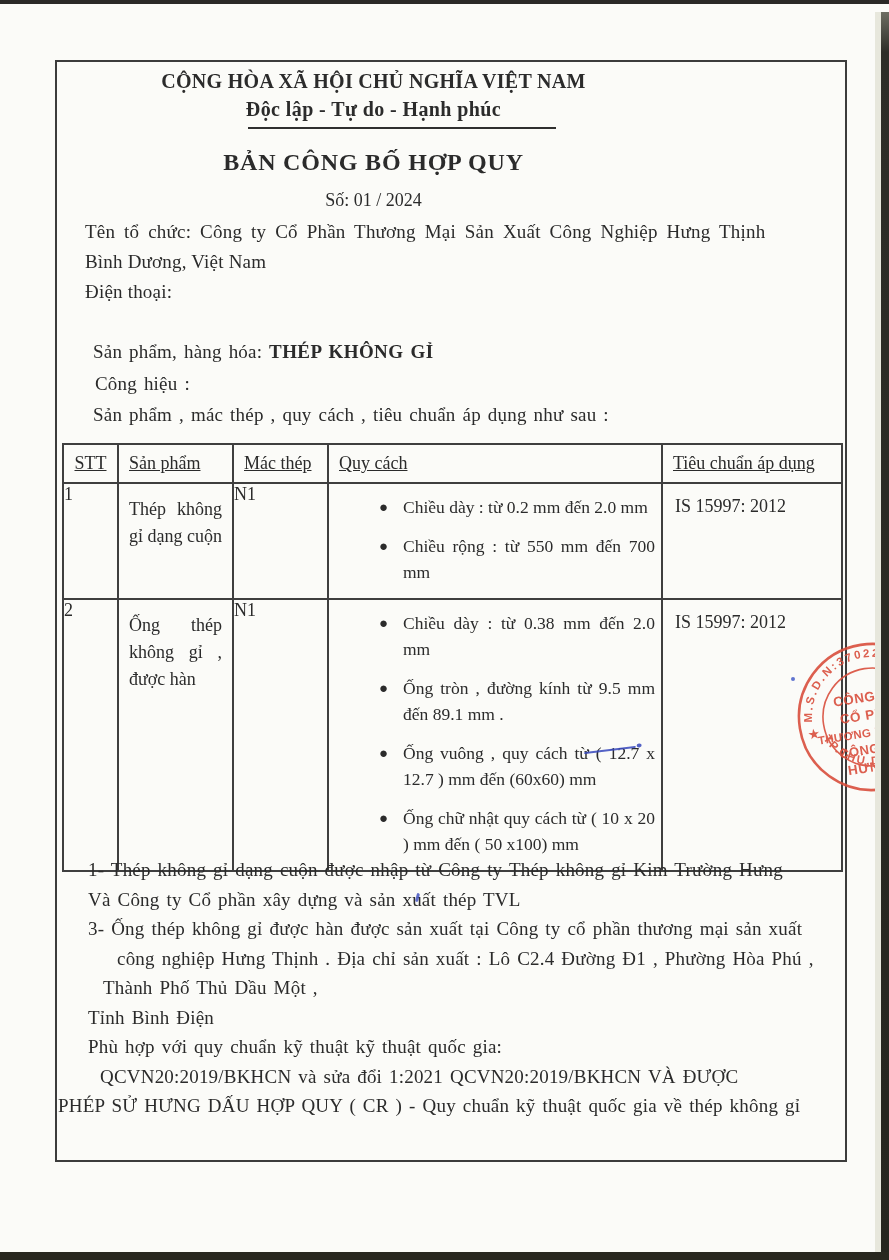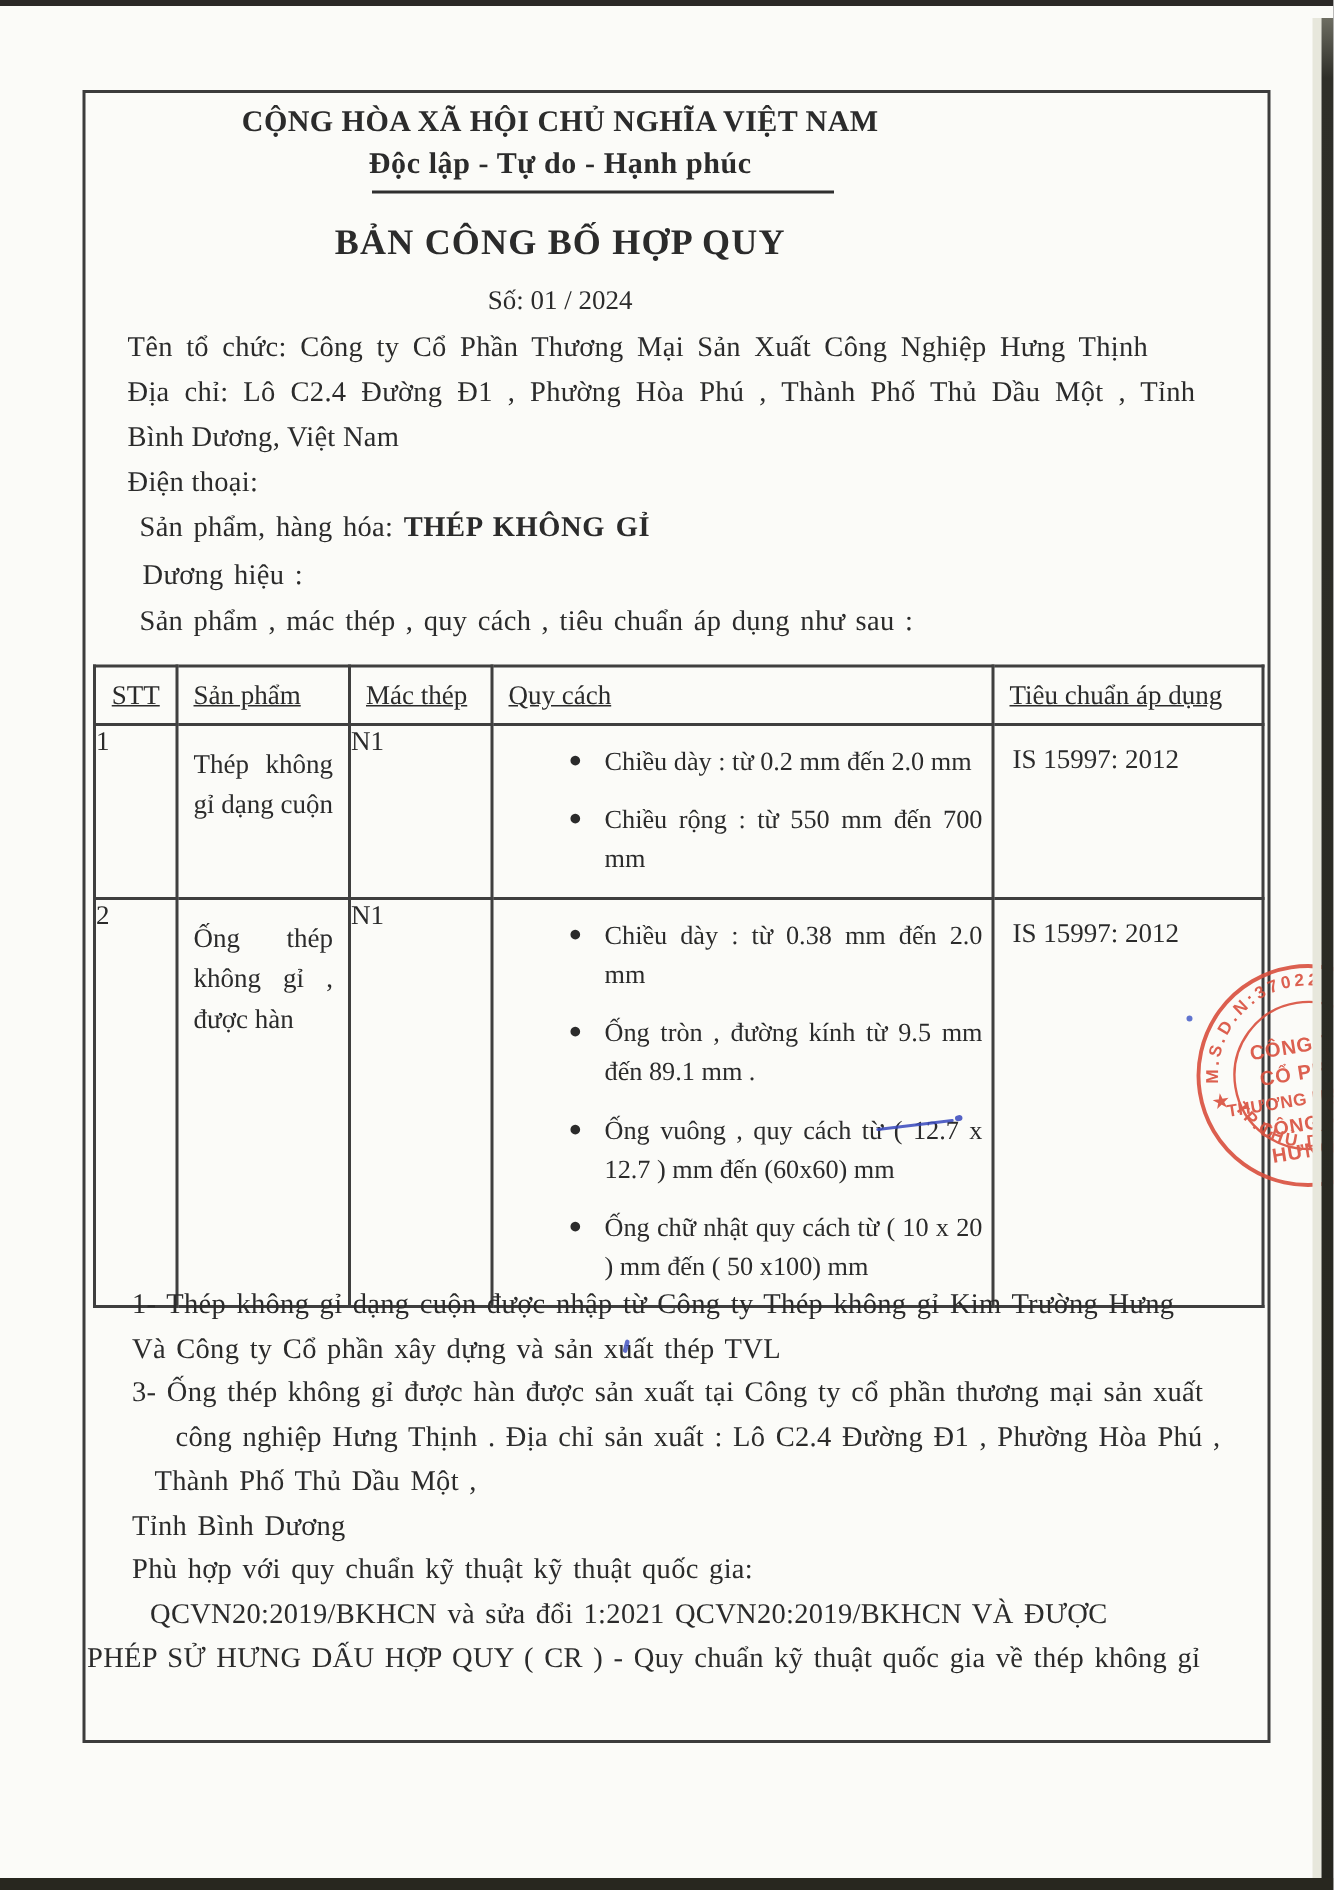--- a/index.html
+++ b/index.html
@@ -86,29 +86,28 @@
   <div class="frame"></div>
 
   <div class="centered nat-title">CỘNG HÒA XÃ HỘI CHỦ NGHĨA VIỆT NAM</div>
   <div class="centered motto">Độc lập - Tự do - Hạnh phúc</div>
   <div class="motto-line"></div>
   <div class="centered doc-title">BẢN CÔNG BỐ HỢP QUY</div>
   <div class="centered doc-number">Số: 01 / 2024</div>
 
   <div class="org-block">
     <div class="ws4">Tên tổ chức: Công ty Cổ Phần Thương Mại Sản Xuất Công Nghiệp Hưng Thịnh</div>
-    <div class="ws5">Địa chỉ: Lô C2.4 Đường Đ1 , Phường Hòa Phú , Thành Phố Thủ Dầu Một , Tỉnh</div>
     <div>Bình Dương, Việt Nam</div>
     <div>Điện thoại:</div>
   </div>
 
   <div class="txt product-line">
     <span>Sản phẩm, hàng hóa: </span><b>THÉP KHÔNG GỈ</b>
   </div>
-  <div class="txt brand-line">Dương hiệu :</div>
+  <div class="txt brand-line">Công hiệu :</div>
   <div class="txt intro-line">Sản phẩm , mác thép , quy cách , tiêu chuẩn áp dụng như sau :</div>
 
   <table class="spec">
     <colgroup>
       <col style="width:55px">
         <col style="width:115px">
         <col style="width:95px">
         <col style="width:330px">
         <col style="width:180px">
     </colgroup>
@@ -184,21 +183,21 @@
     </tr>
   </tbody>
     </table>
 
   <div class="notes">
     <div class="ws4">1- Thép không gỉ dạng cuộn được nhập từ Công ty Thép không gỉ Kim Trường Hưng</div>
     <div>Và Công ty Cổ phần xây dựng và sản xuất thép TVL</div>
     <div class="ws4">3- Ống thép không gỉ được hàn được sản xuất tại Công ty cổ phần thương mại sản xuất</div>
     <div class="ind29 ws4">công nghiệp Hưng Thịnh . Địa chỉ sản xuất : Lô C2.4 Đường Đ1 , Phường Hòa Phú ,</div>
     <div class="ind15">Thành Phố Thủ Dầu Một ,</div>
-    <div>Tỉnh Bình Dương</div>
+    <div>Tỉnh Bình Điện</div>
     <div>Phù hợp với quy chuẩn kỹ thuật kỹ thuật quốc gia:</div>
     <div class="ind12 ws14">QCVN20:2019/BKHCN và sửa đổi 1:2021 QCVN20:2019/BKHCN VÀ ĐƯỢC</div>
     <div class="outdent ws5">PHÉP SỬ HƯNG DẤU HỢP QUY ( CR ) -  Quy chuẩn kỹ thuật quốc gia về thép không gỉ</div>
   </div>
 
   <svg class="stamp-svg" width="119" height="210" viewBox="0 0 119 210">
     <defs>
       <path id="arcTop" d="M 42 102 A 60 60 0 1 1 162 102" fill="none"></path>
       <path id="arcBottom" d="M 47 104 A 56 56 0 0 0 157 104" fill="none"></path>
     </defs>

